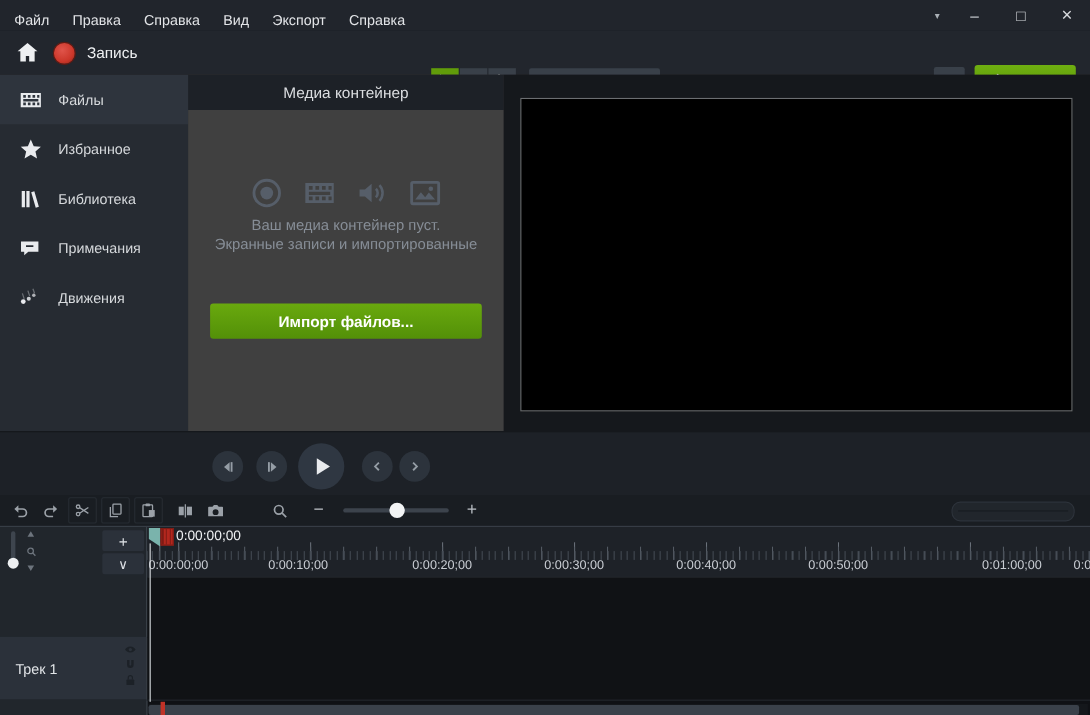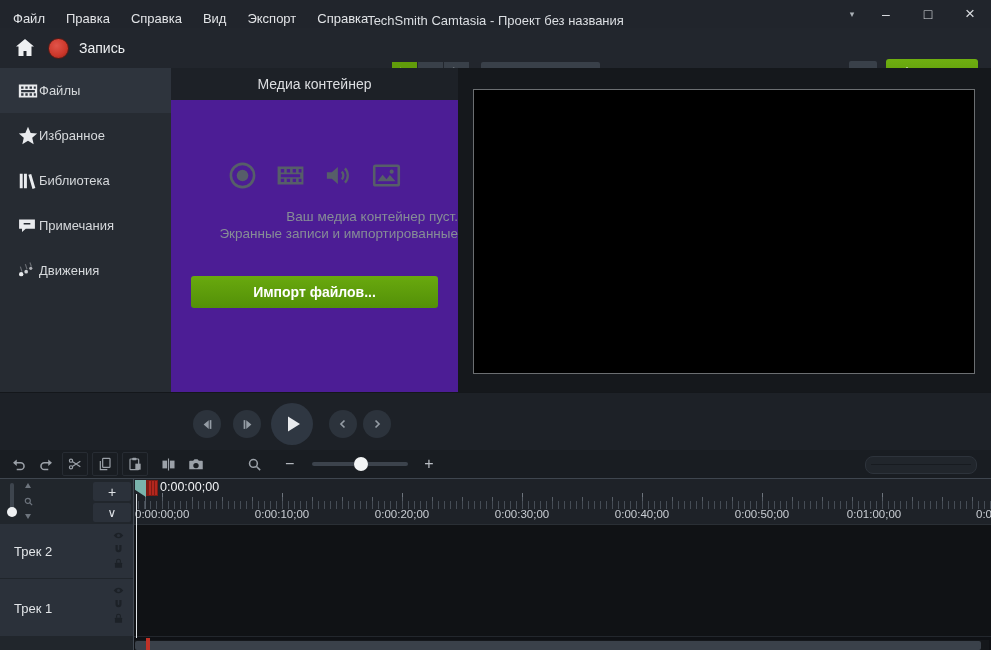--- a/index.html
+++ b/index.html
@@ -28,31 +28,31 @@
   .tool.active{background:var(--green,#619c0a);color:#fff;}
   .zoom-select{position:absolute;left:481px;top:34px;width:119px;height:25px;background:#394049;border-radius:2px;display:flex;align-items:center;}
   .zoom-select .val{padding-left:10px;font-size:12px;color:#edeff1;flex:1;}
   .zoom-select .caret{padding-right:9px;font-size:10px;color:#cfd3d8;}
   .dl-btn{position:absolute;left:849px;top:33px;width:28px;height:27px;background:#394049;border-radius:2px;display:flex;align-items:center;justify-content:center;color:#e8eaed;}
   .export-btn{position:absolute;left:886px;top:31px;width:92px;height:30px;background:linear-gradient(#6faf10,#58930a);border-radius:3px;display:flex;align-items:center;justify-content:center;gap:7px;color:#fff;font-size:14px;}
 
   
   .content{position:absolute;left:0;top:68px;width:991px;height:324px;background:#1a1d22;}
   .sidebar{position:absolute;left:0;top:0;width:171px;height:324px;background:#262b32;}
-  .sb-item{height:45px;display:flex;align-items:center;padding-left:17px;color:#d6d9dc;}
+  .sb-item{height:45px;display:flex;align-items:center;gap:14px;padding-left:17px;color:#d6d9dc;}
   .sb-item.active{background:#2e343d;}
   .sb-item .ic{width:22px;height:22px;color:#e9ebee;flex:0 0 22px;}
   .more-row{position:absolute;left:0;top:300px;width:171px;height:24px;background:#22272e;border-top:1px solid #323842;display:flex;align-items:center;justify-content:center;color:#b8bcc1;}
   .plus-btn{position:absolute;left:173px;top:300px;width:24px;height:24px;background:#2b3039;display:flex;align-items:center;justify-content:center;color:#dfe2e6;font-size:17px;}
 
-  .media-panel{position:absolute;left:171px;top:0;width:287px;height:324px;background:#4c1d95;}
+  .media-panel{position:absolute;left:171px;top:0;width:287px;height:324px;background:#404040;}
   .mp-header{height:32px;background:#1d2127;display:flex;align-items:center;justify-content:center;font-size:14px;color:#dcdee1;}
   .mp-icons{position:absolute;left:0;top:92px;width:287px;display:flex;justify-content:center;gap:17px;color:#565e69;}
   .mp-icons .mi{width:31px;height:31px;}
-  .mp-text{position:absolute;left:0;top:140px;width:287px;text-align:right;color:#868d96;font-size:13.5px;line-height:17px;}
+  .mp-text{position:absolute;left:0;top:128px;width:287px;text-align:center;color:#868d96;font-size:13.5px;line-height:17px;}
   .import-btn{position:absolute;left:20px;top:208px;width:247px;height:32px;background:linear-gradient(#69a90e,#539008);border-radius:3px;display:flex;align-items:center;justify-content:center;color:#fff;font-weight:bold;font-size:14px;}
 
   .preview{position:absolute;left:458px;top:0;width:533px;height:324px;background:#15181c;}
   .canvas{position:absolute;left:15px;top:21px;width:500px;height:283px;background:#000;border:1px solid #6b6e71;}
 
   
   .playback{position:absolute;left:0;top:392px;width:991px;height:58px;background:#1d2127;border-top:1px solid #14171b;}
   .pb-btn{position:absolute;border-radius:50%;background:#2c333c;color:#959da5;display:flex;align-items:center;justify-content:center;}
   .pb-sm{width:28px;height:28px;top:17px;}
   .pb-play{width:42px;height:42px;left:271px;top:10px;background:#2f3742;color:#e9ebee;}
@@ -115,21 +115,20 @@
 
   <header class="titlebar">
     <nav class="menubar">
       <span class="menu-item">Файл</span>
       <span class="menu-item">Правка</span>
       <span class="menu-item">Справка</span>
       <span class="menu-item">Вид</span>
       <span class="menu-item">Экспорт</span>
       <span class="menu-item">Справка</span>
     </nav>
-    <div class="win-title">TechSmith Camtasia - Проект без названия</div>
     <div class="winctl">
       <span class="winbtn small">▾</span>
       <span class="winbtn">–</span>
       <span class="winbtn">□</span>
       <span class="winbtn" style="font-size:17px;">×</span>
     </div>
   </header>
 
   <div class="toolbar">
     <div class="home-btn">
@@ -409,41 +408,20 @@
                 <circle cx="10.5" cy="10.5" r="5.5"></circle>
                 <path d="M14.8 14.8L20 20"></path>
               </svg>
           </span>
           <span class="tri-dn"></span>
         </span>
         <span class="hd-btn" style="top:3px;">+</span>
         <span class="hd-btn" style="top:24px;font-size:12px;">∨</span>
       </div>
 
-      <div class="track-head" style="top:45px;height:54px;">
-        <span class="track-label">Трек 2</span>
-        <span class="track-icons">
-          <span class="ti">
-            <svg viewBox="0 0 24 24" width="13" height="13" fill="currentColor">
-                <path fill-rule="evenodd" d="M12 7c-4.4 0-7.5 3.2-8.8 5 1.3 1.8 4.4 5 8.8 5s7.5-3.2 8.8-5c-1.3-1.8-4.4-5-8.8-5zm0 2.2a2.8 2.8 0 1 1 0 5.6 2.8 2.8 0 0 1 0-5.6z"></path>
-              </svg>
-          </span>
-          <span class="ti">
-            <svg viewBox="0 0 24 24" width="13" height="13" fill="currentColor">
-                <path d="M6.5 3.5h4v8a1.5 1.5 0 0 0 3 0v-8h4v8a5.5 5.5 0 0 1-11 0z"></path>
-              </svg>
-          </span>
-          <span class="ti">
-            <svg viewBox="0 0 24 24" width="13" height="13" fill="currentColor">
-                <rect x="5.5" y="10.5" width="13" height="9.5" rx="1.2"></rect>
-                <path d="M8.5 10.5V7.5a3.5 3.5 0 0 1 7 0v3" fill="none" stroke="currentColor" stroke-width="2"></path>
-              </svg>
-          </span>
-        </span>
-      </div>
 
       <div class="track-head" style="top:100px;height:57px;">
         <span class="track-label">Трек 1</span>
         <span class="track-icons">
           <span class="ti">
             <svg viewBox="0 0 24 24" width="13" height="13" fill="currentColor">
                 <path fill-rule="evenodd" d="M12 7c-4.4 0-7.5 3.2-8.8 5 1.3 1.8 4.4 5 8.8 5s7.5-3.2 8.8-5c-1.3-1.8-4.4-5-8.8-5zm0 2.2a2.8 2.8 0 1 1 0 5.6 2.8 2.8 0 0 1 0-5.6z"></path>
               </svg>
           </span>
           <span class="ti">
@@ -462,26 +440,26 @@
       <div class="tl-filler"></div>
     </div>
 
     <div class="tl-body">
       <div class="ruler">
         <div class="ticks-major"></div>
         <div class="ticks-med"></div>
         <div class="ticks-minor"></div>
         <span class="ph-time">0:00:00;00</span>
         <span class="rl first" style="left:1px;">0:00:00;00</span>
-        <span class="rl" style="left:148px;">0:00:10;00</span>
+        <span class="rl" style="left:137px;">0:00:10;00</span>
         <span class="rl" style="left:268px;">0:00:20;00</span>
         <span class="rl" style="left:388px;">0:00:30;00</span>
         <span class="rl" style="left:508px;">0:00:40;00</span>
         <span class="rl" style="left:628px;">0:00:50;00</span>
-        <span class="rl" style="left:740px;text-align:right;">0:01:00;00</span>
+        <span class="rl" style="left:786px;text-align:right;">0:01:00;00</span>
         <span class="rl last" style="left:842px;">0:0</span>
       </div>
 
       <div class="lane" style="top:45px;height:54px;border-top:1px solid #2a2f35;"></div>
       <div class="lane" style="top:100px;height:57px;"></div>
 
       <div class="hscroll">
         <span class="thumb"></span>
       </div>
 

